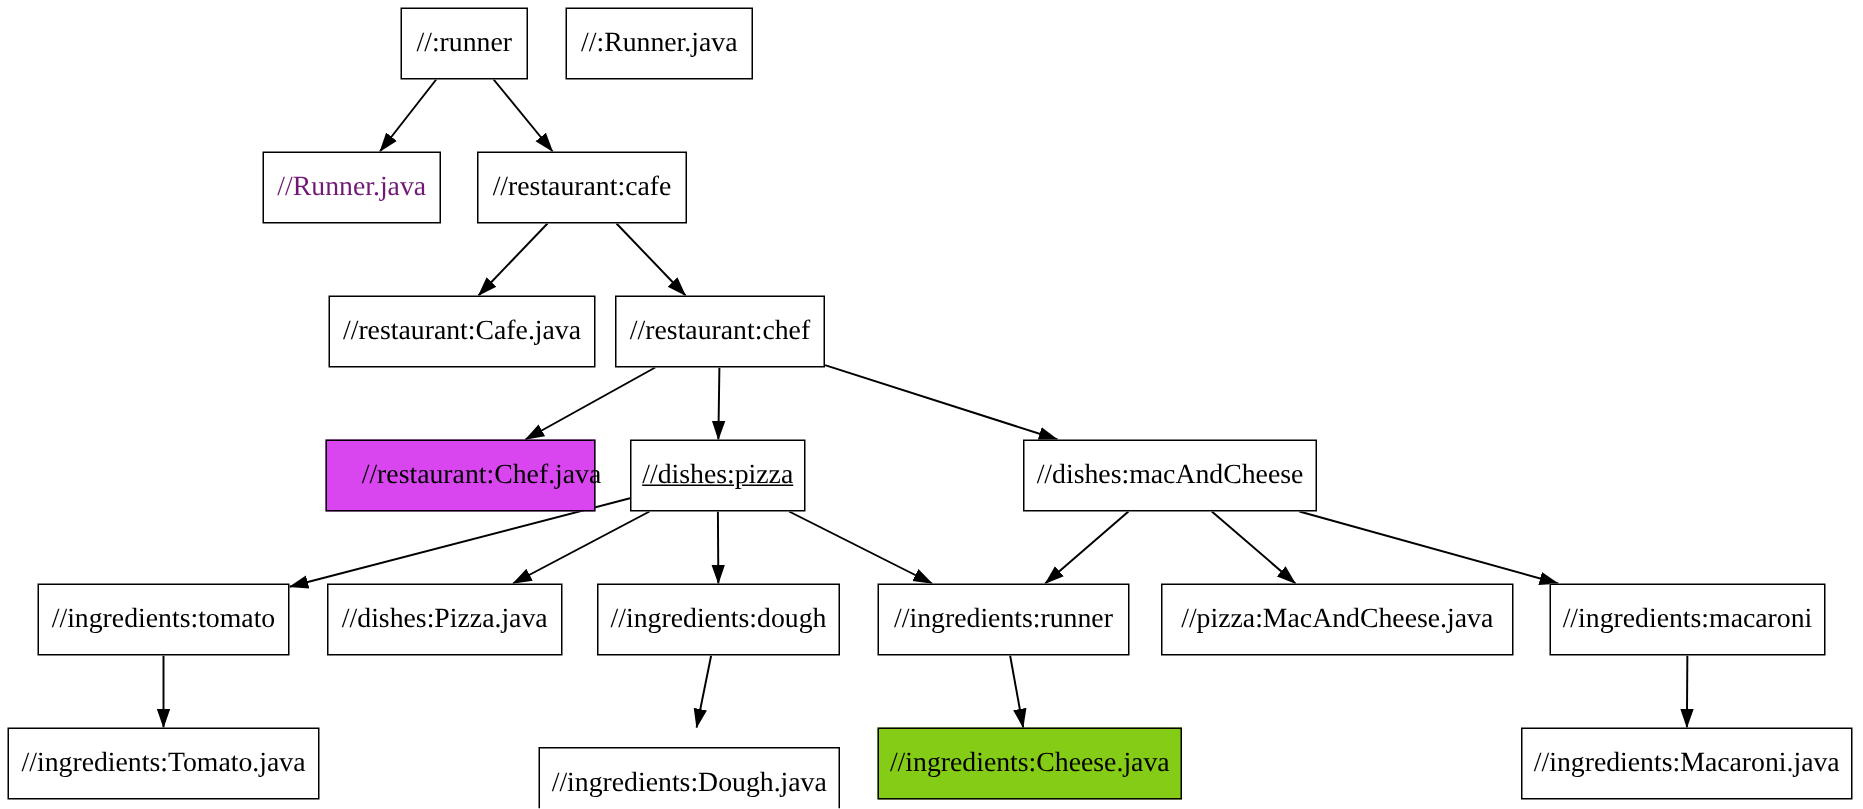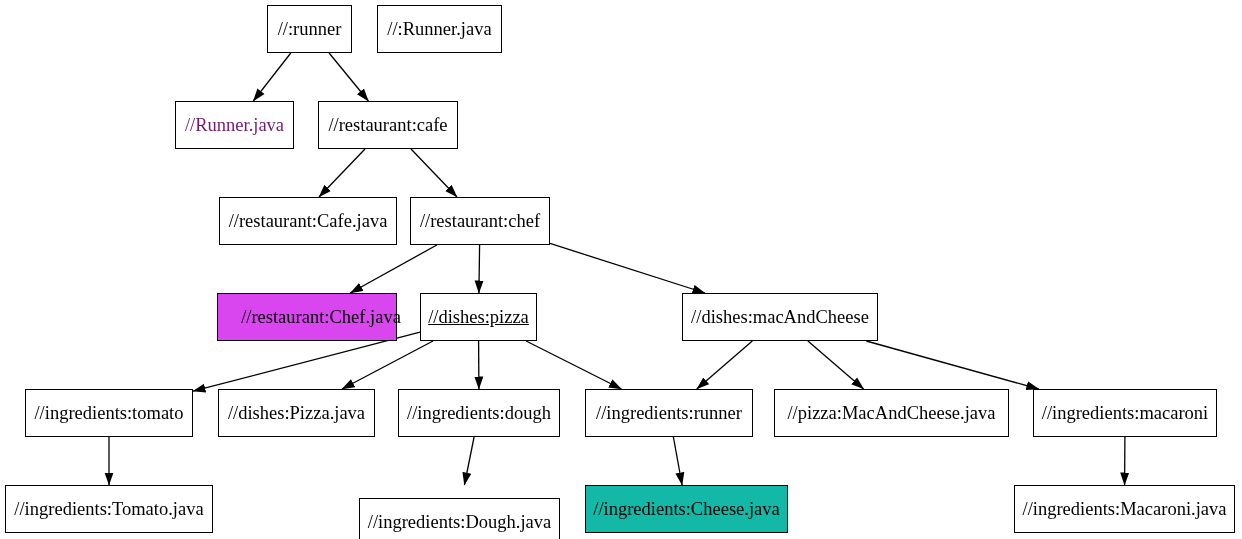--- a/index.html
+++ b/index.html
@@ -91,16 +91,16 @@
       <div class="node" style="left: 420px; top: 293px; width: 117px; height: 48px; border-color: rgb(0, 0, 0); background: rgb(255, 255, 255); color: rgb(0, 0, 0); text-decoration: underline;">//dishes:pizza</div>
       <div class="node" style="left: 682px; top: 293px; width: 196px; height: 48px; border-color: rgb(0, 0, 0); background: rgb(255, 255, 255); color: rgb(0, 0, 0);">//dishes:macAndCheese</div>
       <div class="node" style="left: 25px; top: 389px; width: 168px; height: 48px; border-color: rgb(0, 0, 0); background: rgb(255, 255, 255); color: rgb(0, 0, 0);">//ingredients:tomato</div>
       <div class="node" style="left: 218px; top: 389px; width: 157px; height: 48px; border-color: rgb(0, 0, 0); background: rgb(255, 255, 255); color: rgb(0, 0, 0);">//dishes:Pizza.java</div>
       <div class="node" style="left: 398px; top: 389px; width: 162px; height: 48px; border-color: rgb(0, 0, 0); background: rgb(255, 255, 255); color: rgb(0, 0, 0);">//ingredients:dough</div>
       <div class="node" style="left: 585px; top: 389px; width: 168px; height: 48px; border-color: rgb(0, 0, 0); background: rgb(255, 255, 255); color: rgb(0, 0, 0);">//ingredients:runner</div>
       <div class="node" style="left: 774px; top: 389px; width: 235px; height: 48px; border-color: rgb(0, 0, 0); background: rgb(255, 255, 255); color: rgb(0, 0, 0);">//pizza:MacAndCheese.java</div>
       <div class="node" style="left: 1033px; top: 389px; width: 184px; height: 48px; border-color: rgb(0, 0, 0); background: rgb(255, 255, 255); color: rgb(0, 0, 0);">//ingredients:macaroni</div>
       <div class="node" style="left: 5px; top: 485px; width: 208px; height: 48px; border-color: rgb(0, 0, 0); background: rgb(255, 255, 255); color: rgb(0, 0, 0);">//ingredients:Tomato.java</div>
       <div class="node" style="left: 359px; top: 485px; width: 201px; height: 48px; border-color: rgb(0, 0, 0); background: rgb(255, 255, 255); color: rgb(0, 0, 0); margin-top: 13px;">//ingredients:Dough.java</div>
-      <div class="node" style="left: 585px; top: 485px; width: 203px; height: 48px; border-color: rgb(0, 0, 0); background: #14b8a6; color: rgb(0, 0, 0);">//ingredients:Cheese.java</div>
+      <div class="node" style="left: 585px; top: 485px; width: 203px; height: 48px; border-color: rgb(0, 0, 0); background: #84cc16; color: rgb(0, 0, 0);">//ingredients:Cheese.java</div>
       <div class="node" style="left: 1014px; top: 485px; width: 221px; height: 48px; border-color: rgb(0, 0, 0); background: rgb(255, 255, 255); color: rgb(0, 0, 0);">//ingredients:Macaroni.java</div>
     </div>
 </div>
 
 </body></html>

